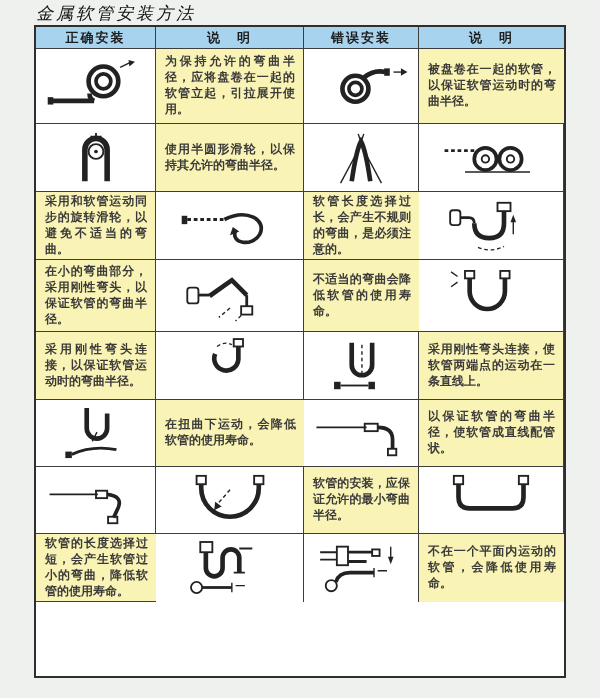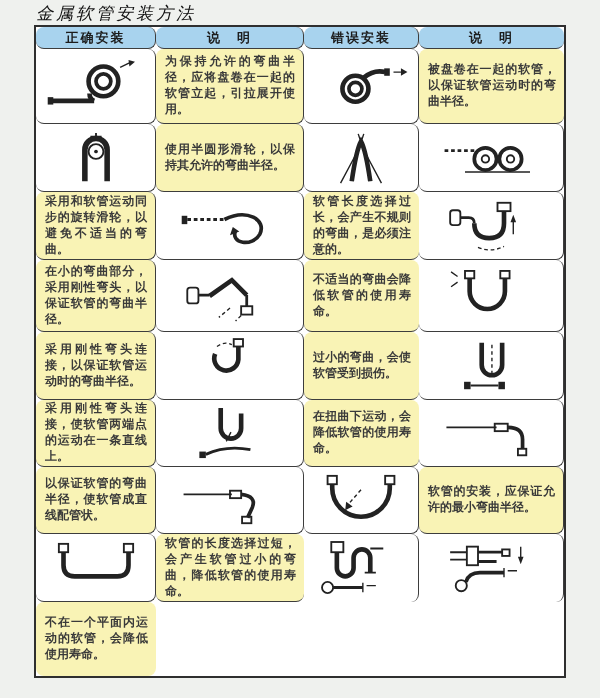--- a/index.html
+++ b/index.html
@@ -22,21 +22,20 @@
     grid-template-rows:22px 75px 68px 68px 72px 68px 67px 67px 68px 74px;
     border:2px solid #2f2f2f;
     background:#fff;
   }
   .cell{
     border-right:1px solid #3d3d3d;
     border-bottom:1px solid #3d3d3d;
     box-sizing:border-box;
     display:flex;align-items:center;justify-content:center;
     overflow:hidden;
-    border-radius:8px;
   }
   .cell.last-col{border-right:none;}
   .cell.last-row{border-bottom:none;}
   .hdr{
     background:#a8d3ee;
     font-size:13px;font-weight:bold;color:#1c1c1c;
     letter-spacing:2px;
   }
   .img-cell{background:#ffffff;padding:2px;}
   .desc-cell{
@@ -165,21 +164,20 @@
     </svg>
   </div>
   <div class="cell desc-cell">采用刚性弯头连接，以保证软管运动时的弯曲半径。</div>
   <div class="cell img-cell">
     <svg class="illus" viewBox="0 0 112 62">
       <rect class="h2" x="60" y="2" width="10" height="8"></rect>
       <path class="h5" d="M65 10 V24 A13 13 0 1 1 40 18"></path>
       <path class="h1 ds" d="M42 10 Q50 4 58 8"></path>
     </svg>
   </div>
-  <div class="cell desc-cell last-col">过小的弯曲，会使软管受到损伤。</div>
 
   <div class="cell img-cell">
     <svg class="illus" viewBox="0 0 112 62">
       <path class="h5" d="M46 6 V30 A11 11 0 0 0 68 30 V6"></path>
       <path class="h1 ds" d="M57 8 V40"></path>
       <path class="h2" d="M34 52 H64"></path>
       <rect class="fl" x="27" y="48" width="7" height="8"></rect>
       <rect class="fl" x="64" y="48" width="7" height="8"></rect>
     </svg>
   </div>

